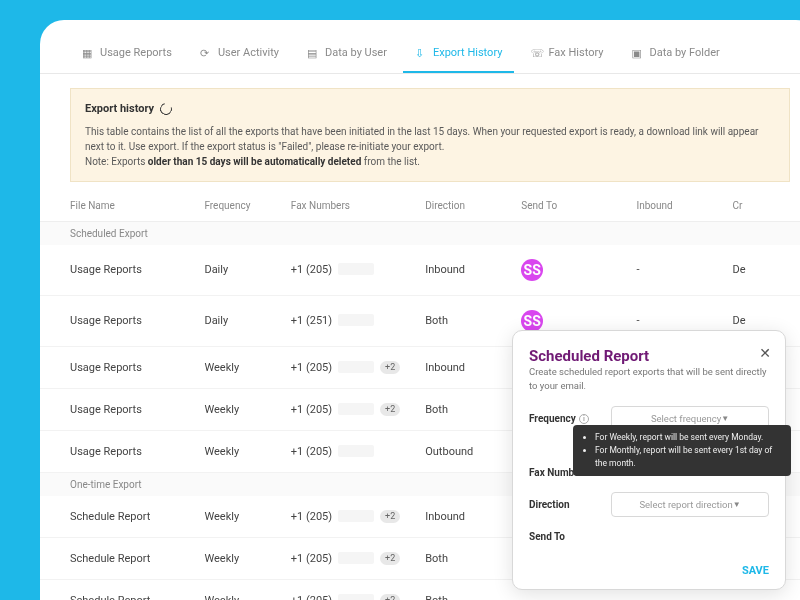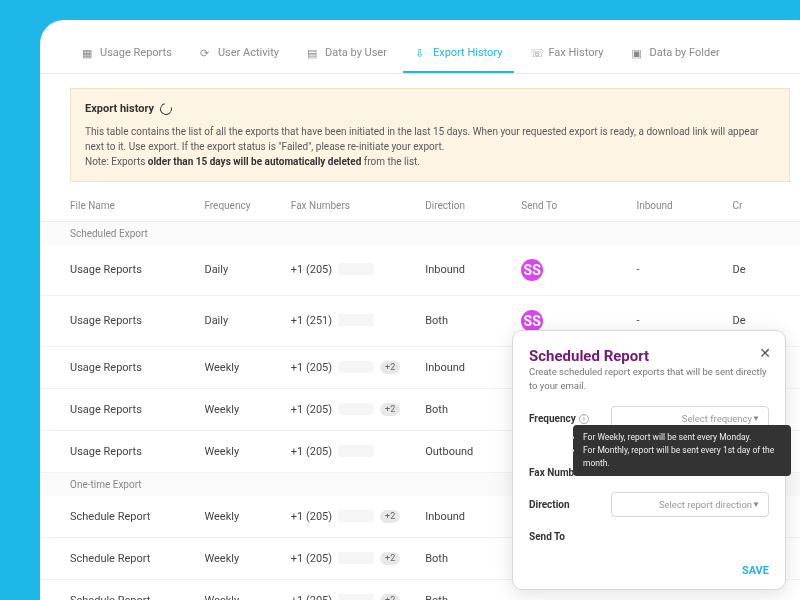--- a/index.html
+++ b/index.html
@@ -27,24 +27,24 @@
 .fax-blur{display:inline-block;width:36px;height:12px;background:#f5f5f5;border-radius:2px}
 .badge-count{background:#e8e8e8;color:#666;font-size:9px;border-radius:10px;padding:1px 5px}
 .avatar{width:22px;height:22px;border-radius:50%;background:#d946ef;color:#fff;font-size:14px;font-weight:700;display:flex;align-items:center;justify-content:center}
 .modal{position:absolute;right:14px;bottom:10px;width:274px;background:#fff;border:1px solid #d8d8d8;border-radius:10px;padding:16px 16px 12px;box-shadow:0 4px 20px rgba(0,0,0,.12)}
 .modal-title{font-size:15px;font-weight:700;color:#701a75}
 .modal-sub{font-size:9.5px;color:#777;line-height:1.4}
 .close{position:absolute;top:14px;right:14px;font-size:14px;color:#555;cursor:pointer}
 .field{display:flex;align-items:center;margin-top:14px;gap:10px}
 .field-label{font-size:10px;font-weight:700;color:#333;width:72px;display:flex;align-items:center;gap:3px}
 .info{width:10px;height:10px;border:1px solid #aaa;border-radius:50%;display:inline-flex;align-items:center;justify-content:center;font-size:7px;color:#aaa}
-.select,.input{flex:1;border:1px solid #d8d8d8;border-radius:4px;padding:6px 8px;font-size:9.5px;color:#999;background:#fff;display:flex;justify-content:flex-end;align-items:center}
+.select,.input{flex:1;border:1px solid #d8d8d8;border-radius:4px;padding:6px 8px;font-size:9.5px;color:#999;background:#fff;display:flex;justify-content:center;align-items:center}
 .caret{font-size:8px;color:#888}
 .tooltip{position:absolute;top:94px;left:60px;right:-6px;background:#333;color:#eee;border-radius:4px;padding:6px 8px;font-size:8.5px;line-height:1.5}
-.tooltip ul{list-style:disc;margin-left:2px}
+.tooltip ul{list-style:disc;margin-left:14px}
 .save{text-align:right;margin-top:22px;font-size:11px;font-weight:700;color:#1eb8e8;cursor:pointer}
 b{font-weight:700;color:#333}
 </style>
 </head>
 <body>
 
 <div class="panel">
   <div class="tabs" id="tabs">
       <div class="tab">
         <span class="tab-icon">▦</span>

